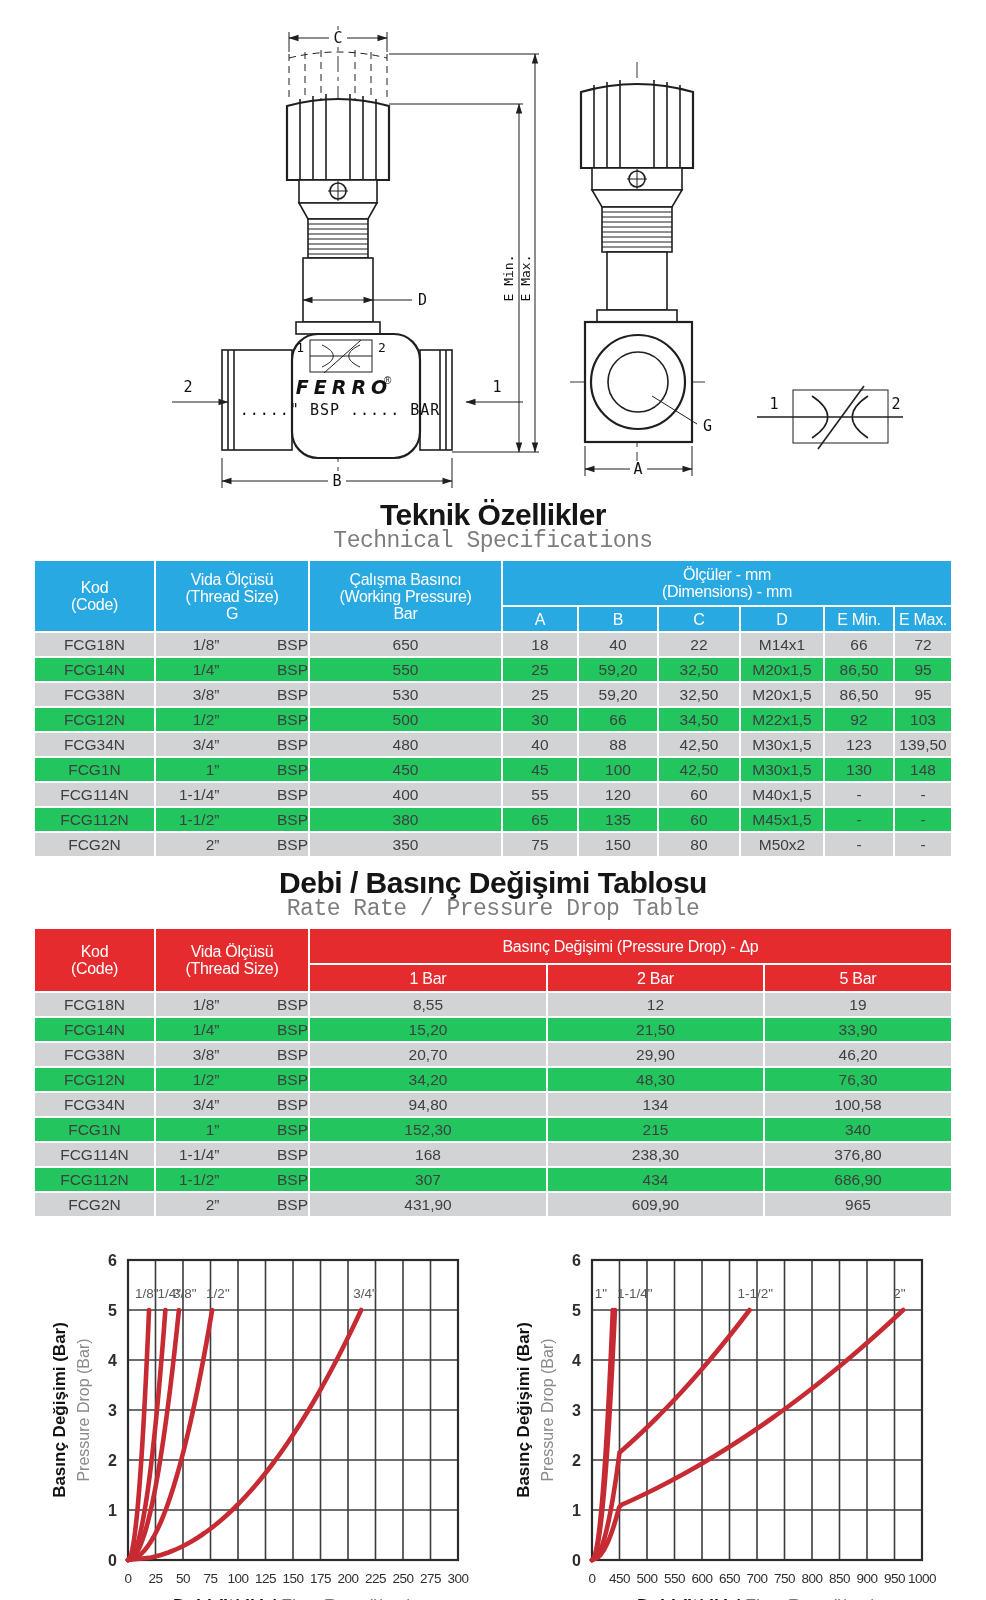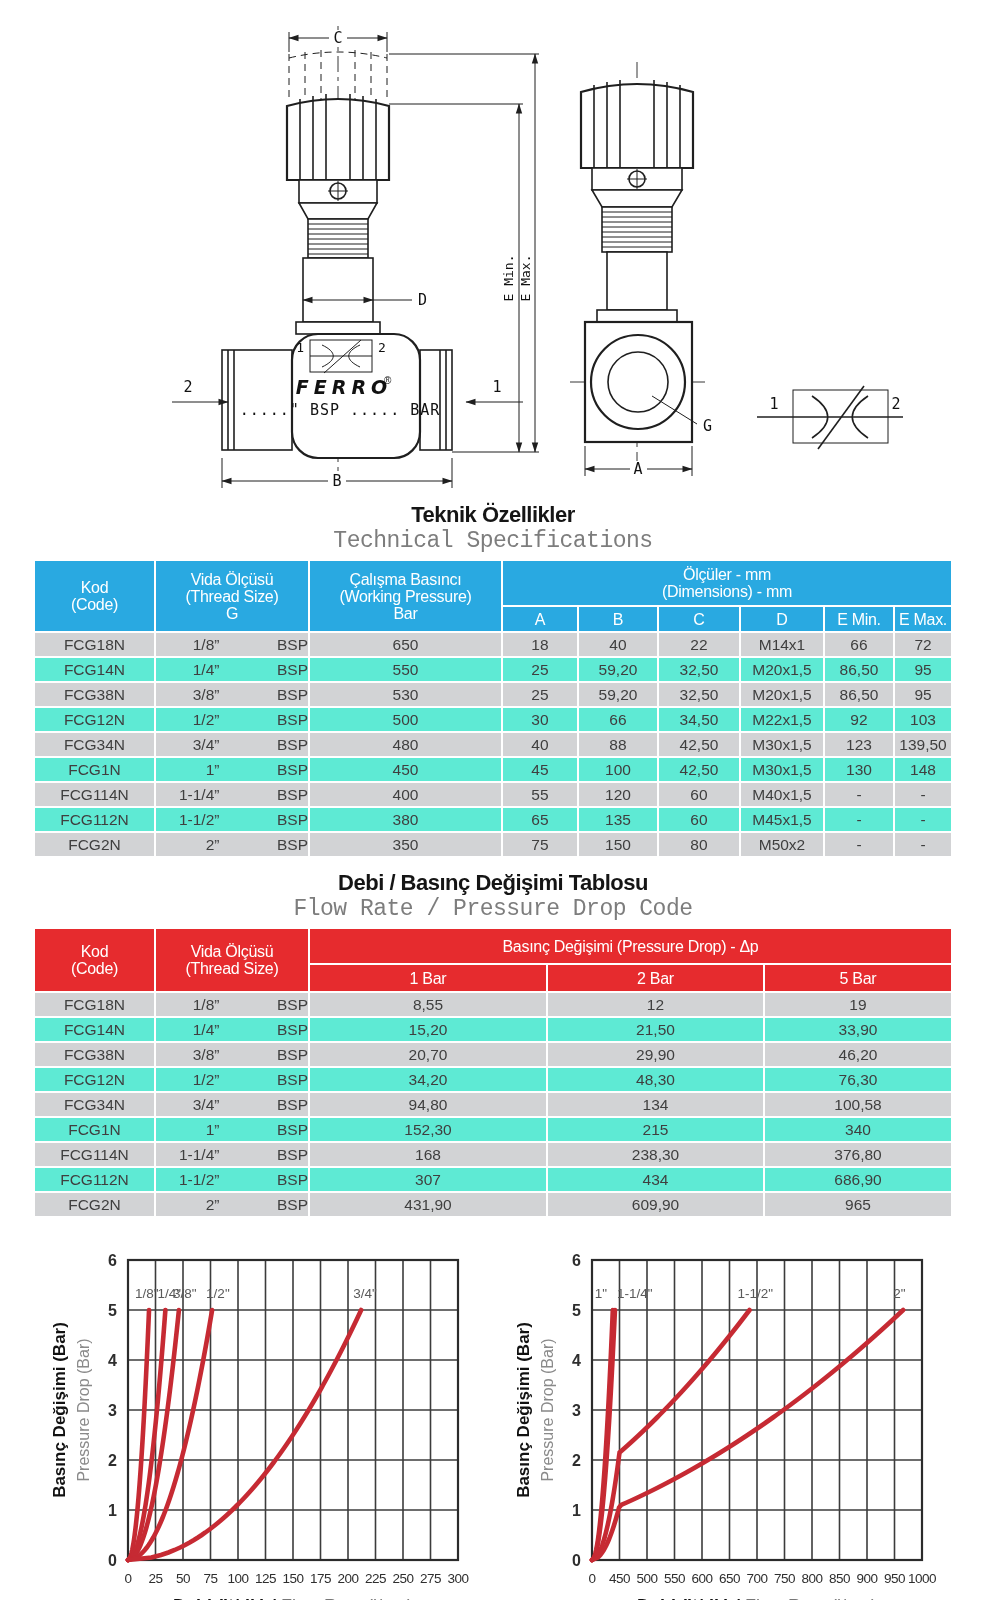--- a/index.html
+++ b/index.html
@@ -1,27 +1,27 @@
 <!DOCTYPE html>
 <html><head>
 <meta charset="utf-8">
 <style>
   html,body{margin:0;padding:0;background:#fff;}
   body{width:986px;font-family:"Liberation Sans",sans-serif;color:#3c3c3c;}
   .titles{text-align:center;margin-top:4px;}
-  .t-tr{font-size:22px;font-weight:bold;color:#151515;line-height:29px;letter-spacing:-0.5px;}
+  .t-tr{font-size:30px;font-weight:bold;color:#151515;line-height:29px;letter-spacing:-0.5px;}
   .t-en{font-size:23px;color:#7d7d7d;line-height:25px;letter-spacing:-0.5px;font-family:Liberation Mono, monospace;}
   table{border-collapse:collapse;table-layout:fixed;width:918px;margin:5px auto 0;}
   th,td{border:2px solid #fff;text-align:center;vertical-align:middle;white-space:nowrap;overflow:hidden;padding:0;}
   .tbl th{color:#fff;font-weight:normal;font-size:16px;line-height:17px;letter-spacing:-0.3px;}
   .tbl1 th{background:#29a9e1;}
   .tbl2 th{background:#e62b2e;}
   .tbl tbody td{font-size:15.5px;color:#3f3f3f;height:23px;line-height:23px;}
   .tbl tr.r-gray td{background:#d2d3d5;}
-  .tbl tr.r-yellow td{background:#5eead4;}
+  .tbl tr.r-yellow td{background:#22c55e;}
   .vida{display:flex;width:100%;}
   .vida .sz{width:46%;text-align:right;padding-right:5px;}
   .vida .std{width:54%;text-align:right;padding-left:9px;}
   .hgroup{height:44px;}
   .hsub{height:24px;}
   .charts{display:flex;justify-content:space-between;padding:0 20px 0 40px;margin-top:26px;}
   svg{font-family:"Liberation Sans",sans-serif;}
   .ln{stroke:#1f1f1f;stroke-width:1.6;fill:none;}
   .lw{stroke:#1f1f1f;stroke-width:1.6;fill:#fff;}
   .lw2{stroke:#1f1f1f;stroke-width:2.2;fill:#fff;}
@@ -400,21 +400,21 @@
         <td>M50x2</td>
         <td>-</td>
         <td>-</td>
       </tr>
     </tbody>
 </table>
 
 
 <div class="titles" style="margin-top:10px">
   <div class="t-tr">Debi / Basınç Değişimi Tablosu</div>
-  <div class="t-en">Flow Rate / Pressure Drop Code</div>
+  <div class="t-en">Rate Rate / Pressure Drop Table</div>
 </div>
 
 <table class="tbl tbl2">
   <colgroup>
     <col style="width:121px">
       <col style="width:154px">
     <col style="width:238px">
       <col style="width:217px">
       <col style="width:188px">
   </colgroup>

